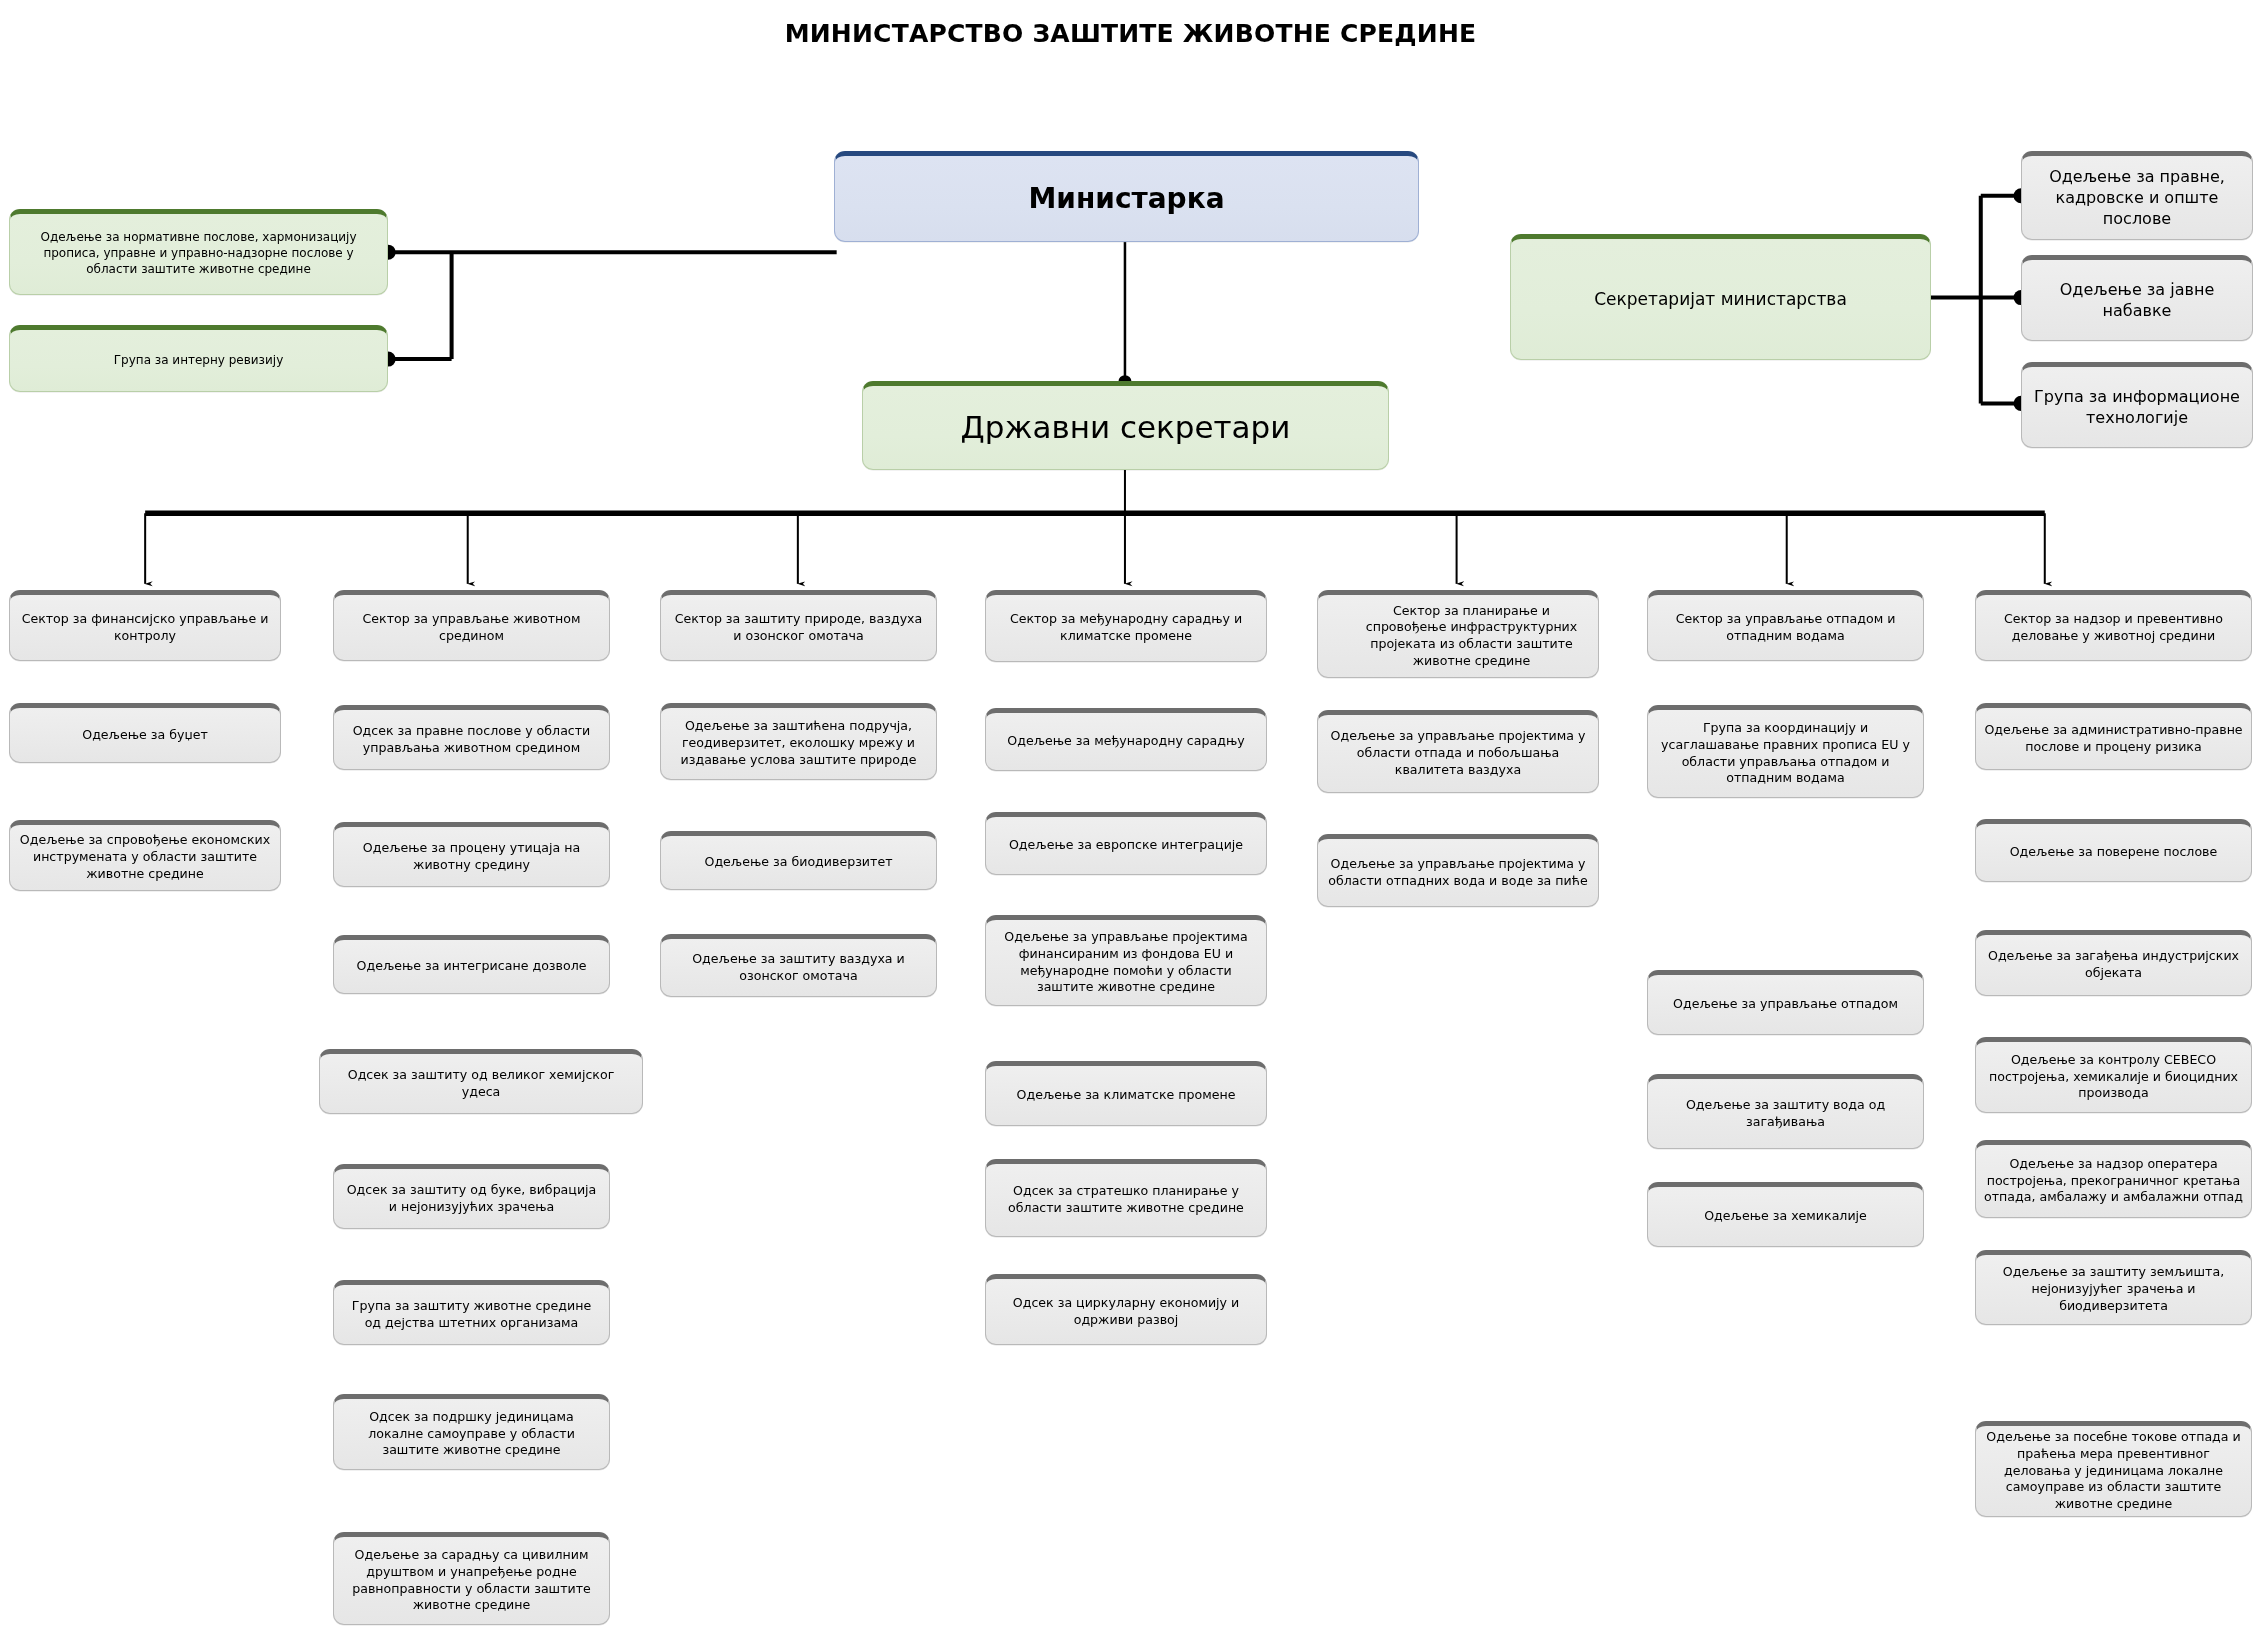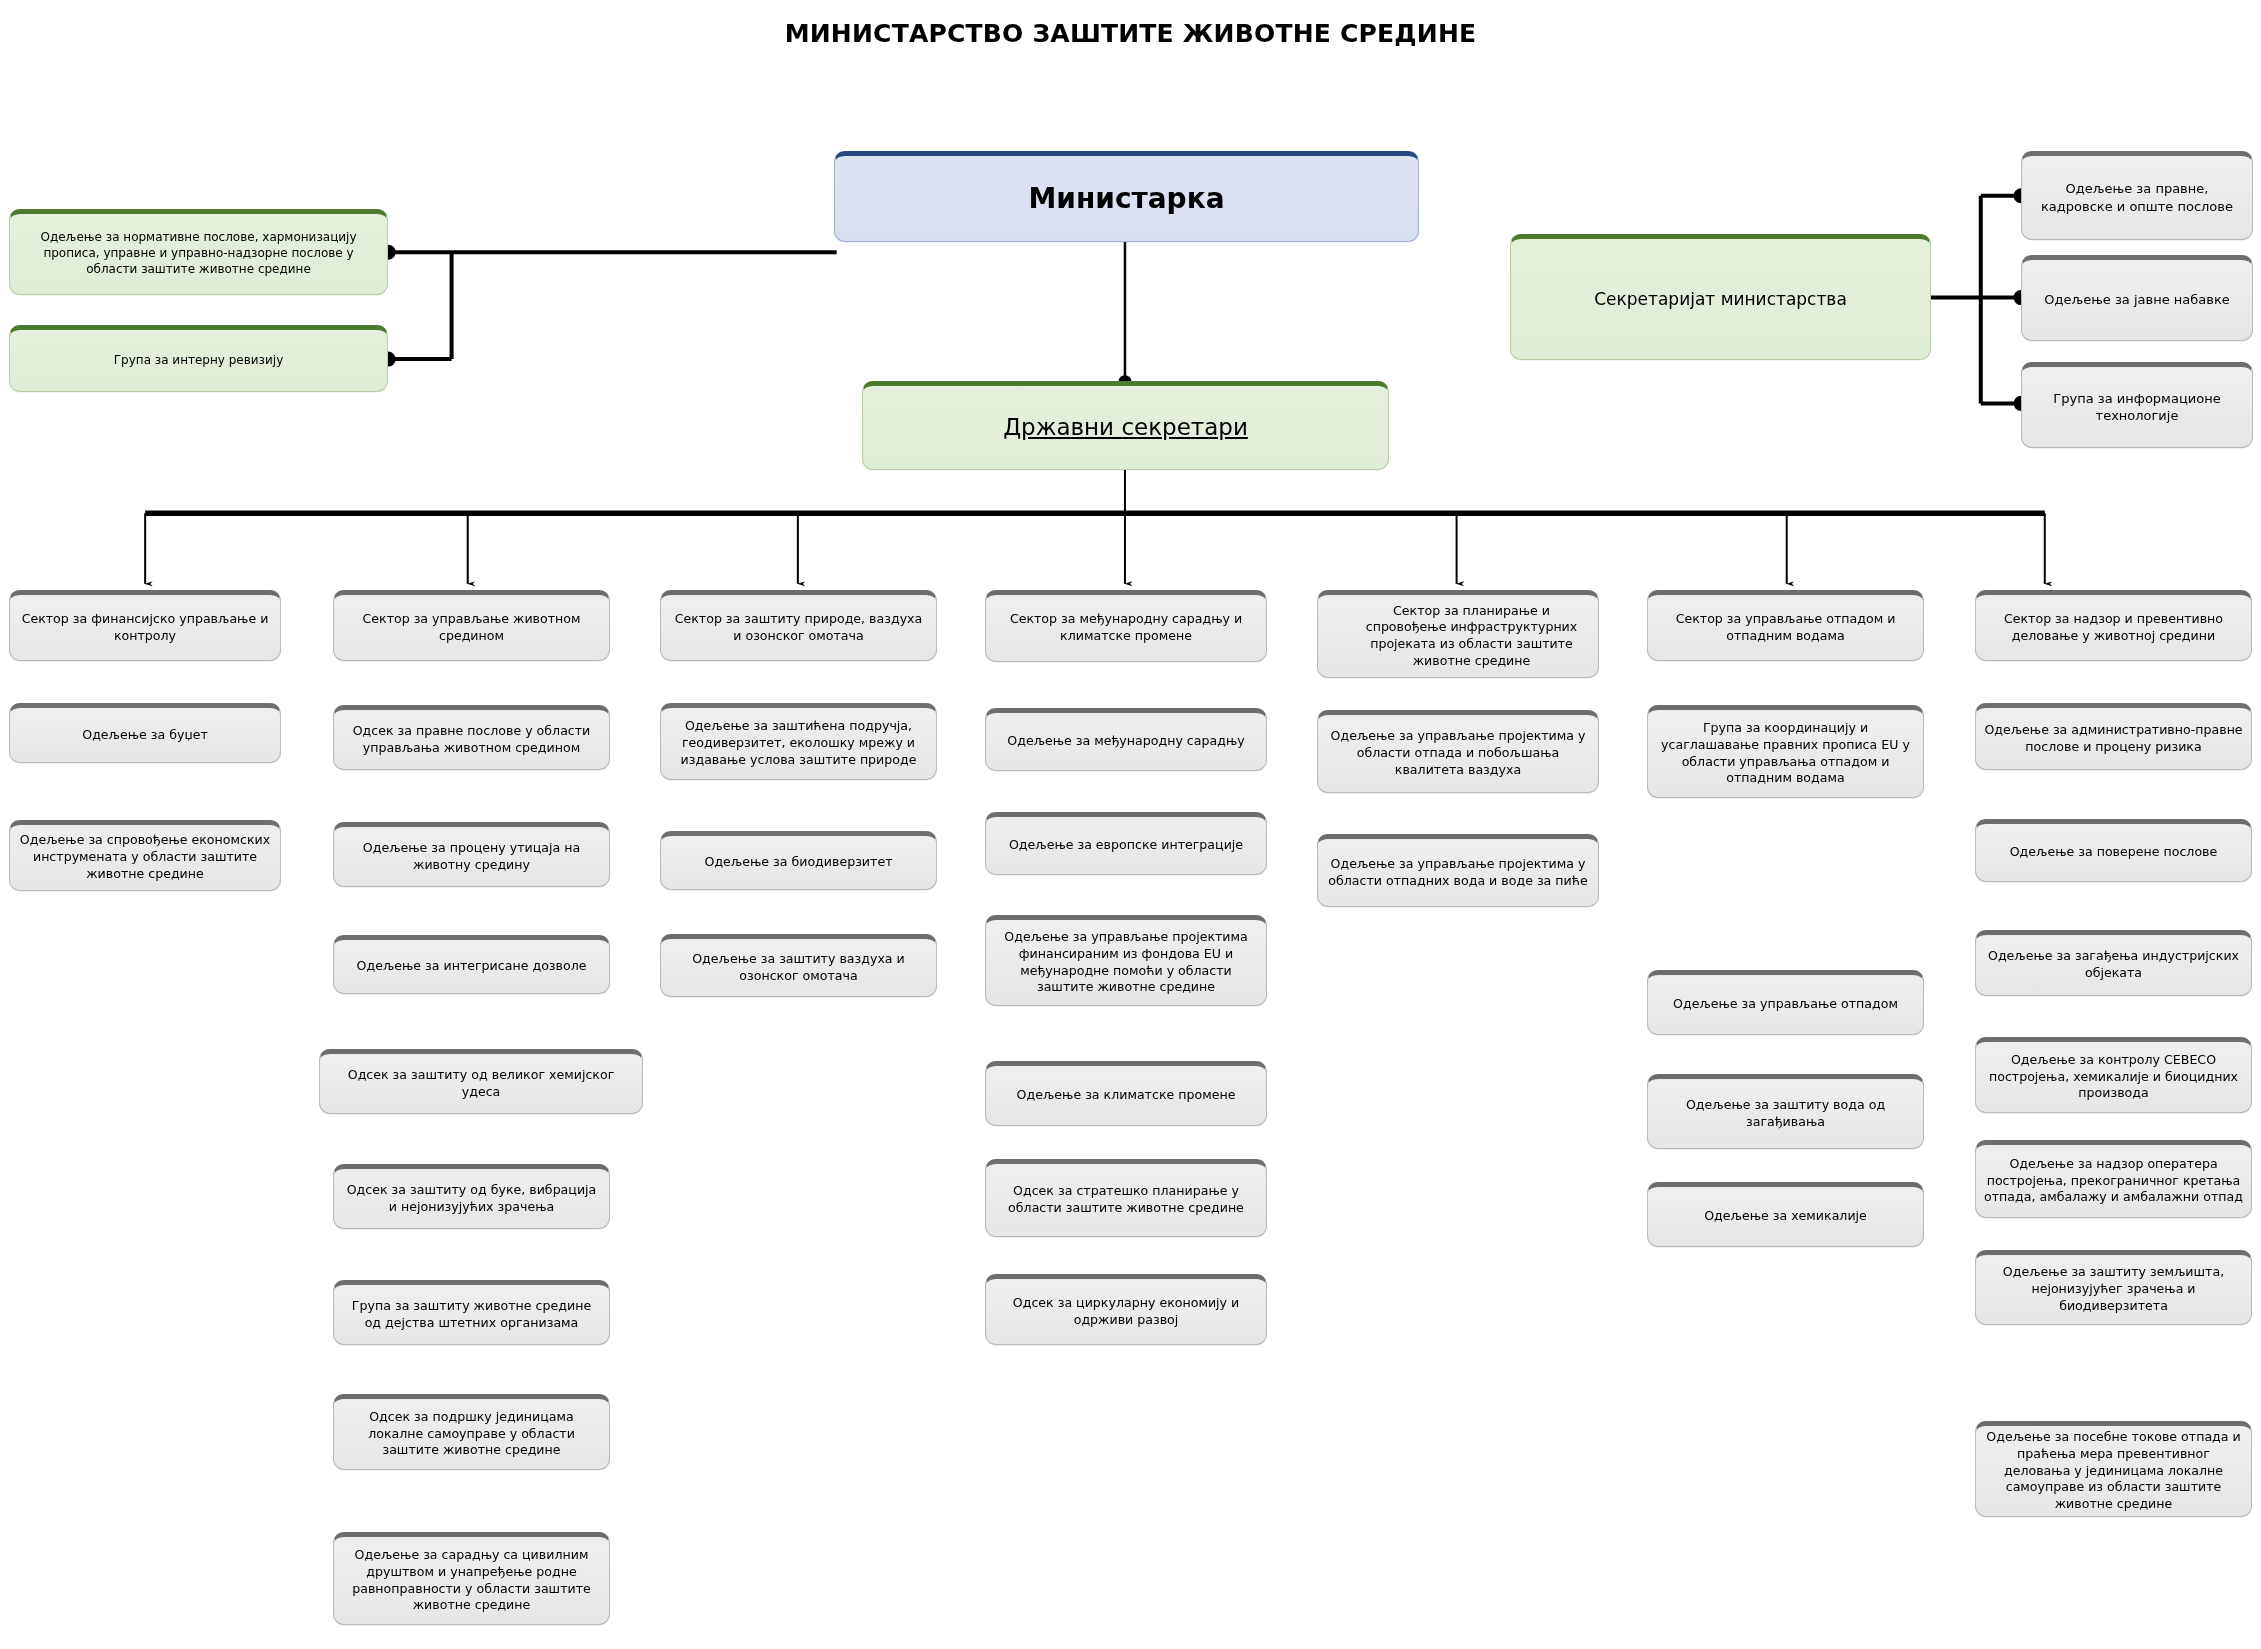--- a/index.html
+++ b/index.html
@@ -58,26 +58,26 @@
     font-size: 12.6px;
   }
   
   .node.blue {
     background: linear-gradient(180deg,#dde3f2 0%,#dae1f0 60%,#d7deee 100%);
     border: 1px solid #9fb0d4;
     border-top: 5.5px solid #27497f;
     box-shadow: 0 0.5px 0.5px rgba(0,0,0,0.10);
   }
   .node.lvl-minister { font-size: 28px; font-weight: bold; }
-  .node.lvl-secretary { font-size: 23px; font-weight: normal; text-decoration: underline; }
+  .node.lvl-secretary { font-size: 31px; font-weight: normal; }
   .node.lvl-secretariat { font-size: 17px; font-weight: normal; }
   .node.sector { font-size: 12.6px; }
   .node.dept { font-size: 12.6px; }
   .node.sidebox { font-size: 12px; }
-  .node.rightbox { font-size: 13px; }
+  .node.rightbox { font-size: 16px; }
 </style>
 </head>
 <body>
 
 <div id="chart">
 
   <svg id="wires" viewBox="0 0 4486 3273" width="2261" height="1650" xmlns="http://www.w3.org/2000/svg">
     <defs>
       <marker id="arrow" markerWidth="12" markerHeight="16" refX="5" refY="15" orient="auto" markerUnits="userSpaceOnUse">
         <path d="M0,0 L5,16 L10,0 L5,5 Z" fill="#000000"></path>

